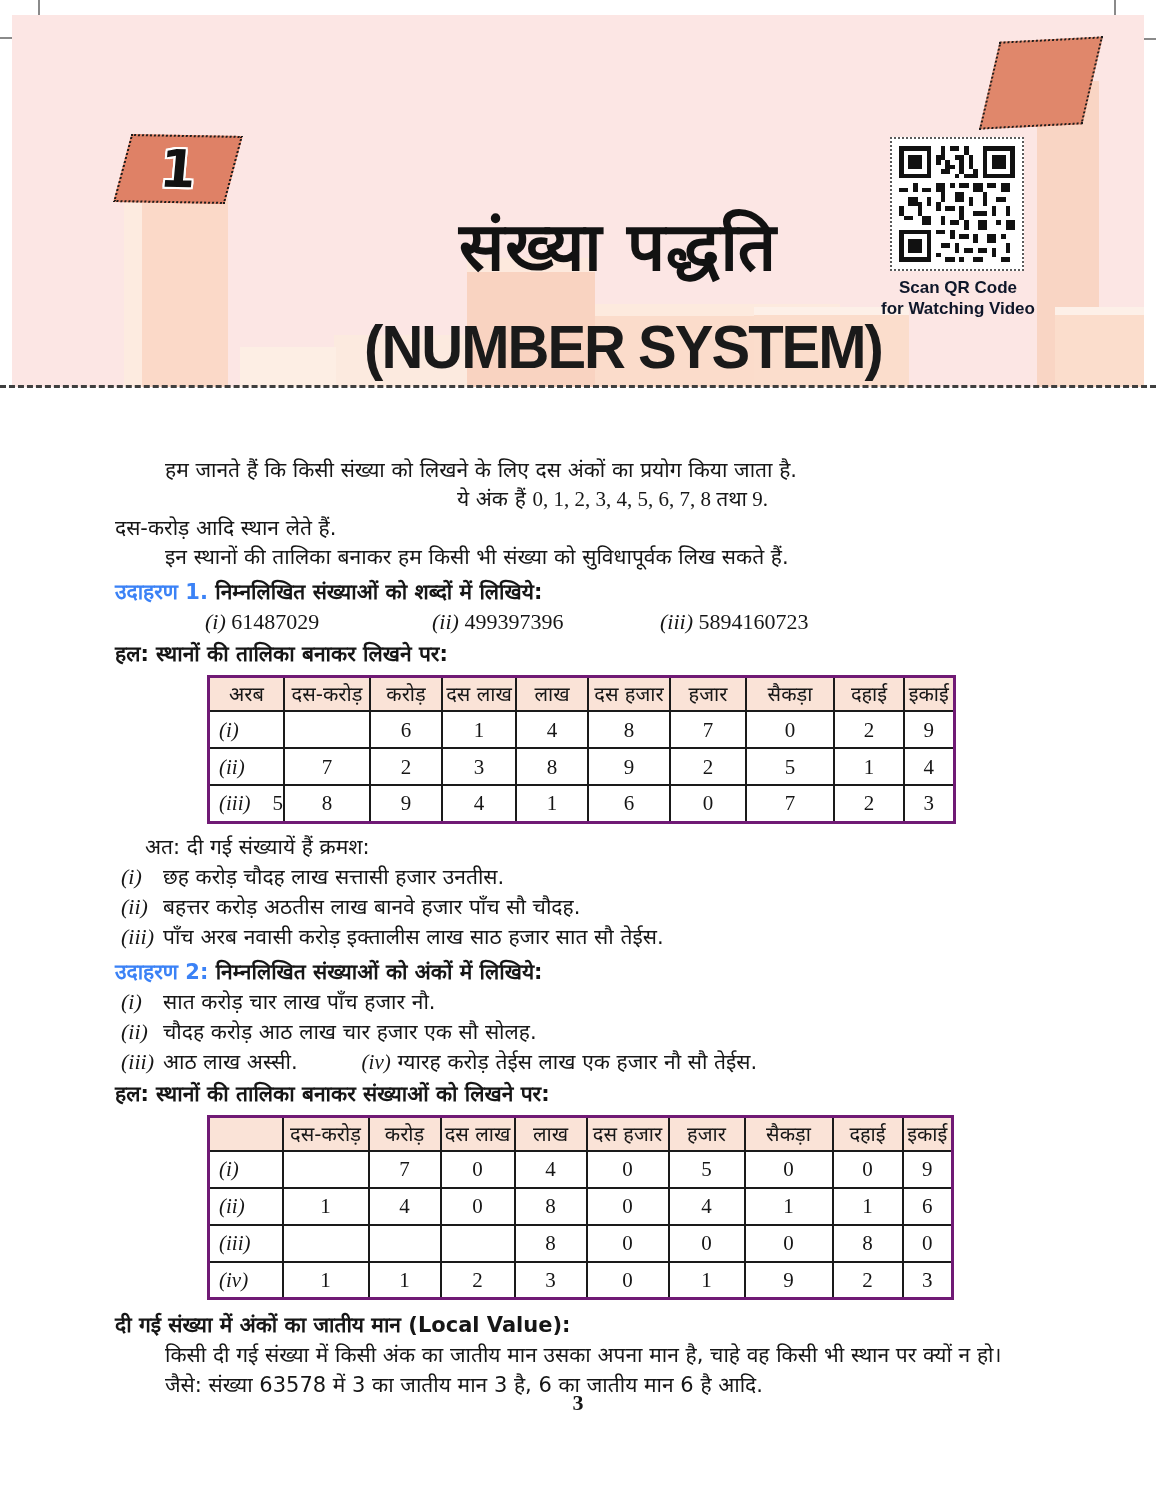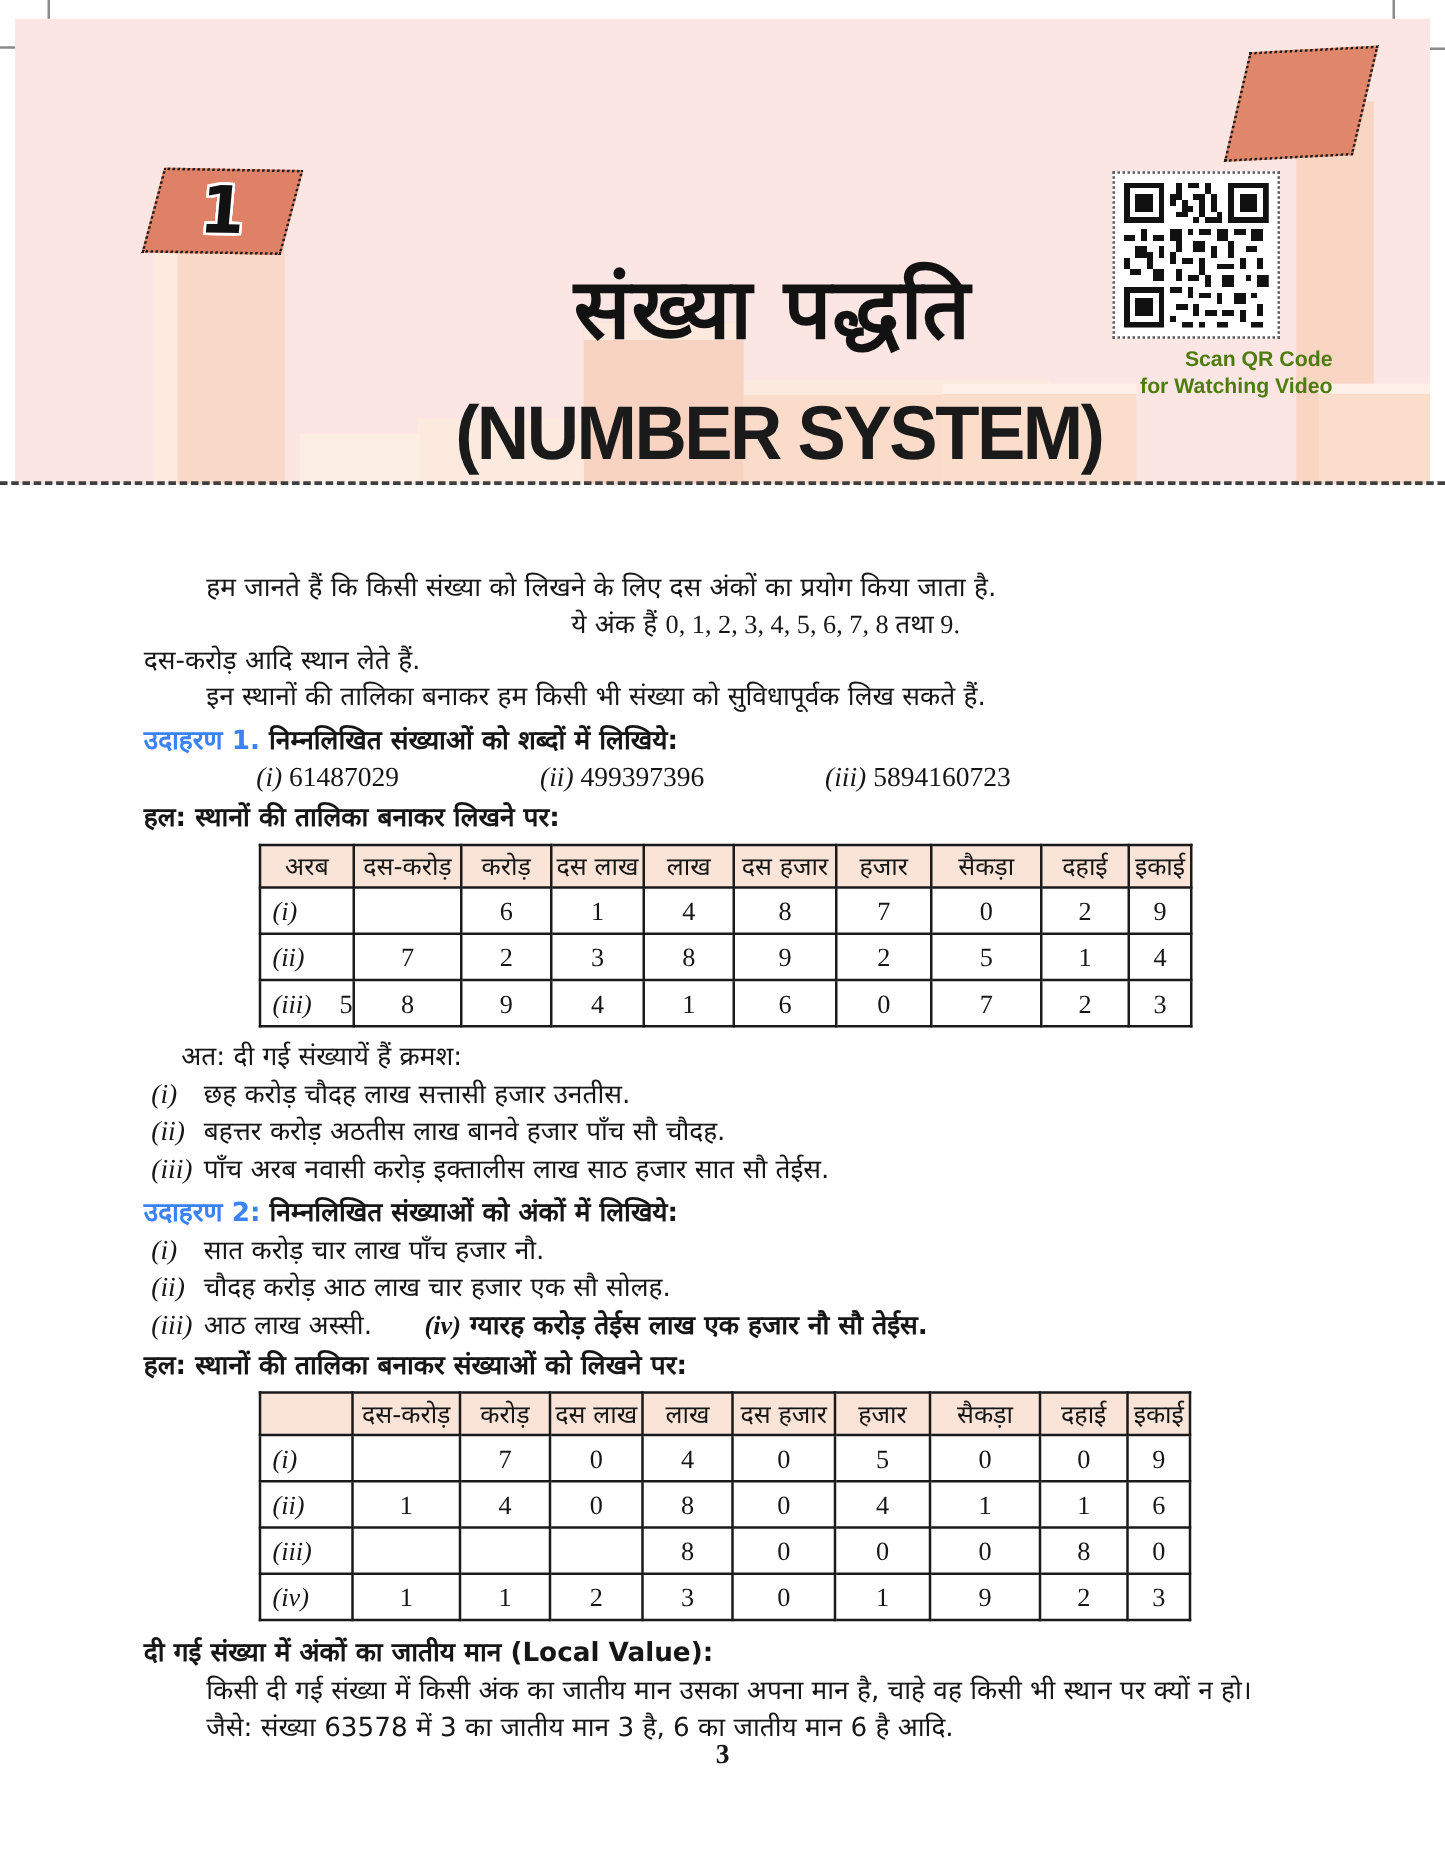--- a/index.html
+++ b/index.html
@@ -47,23 +47,23 @@
   .tr-parallelogram {
     position:absolute; left:978px; top:24px; width:102px; height:88px;
     background:#e0876b; border:2px dotted #1c1c1c; transform:skewX(-16deg) rotate(-3deg);
   }
   .qr-box {
     position:absolute; left:878px; top:122px; width:134px; height:134px;
     background:#ffffff; border:2px dotted #5a5a5a; padding:7px;
   }
   .qr-box svg { width:100%; height:100%; display:block; }
   .qr-caption {
-    position:absolute; left:838px; top:262px; width:216px; text-align:right;
+    position:absolute; left:838px; top:262px; width:216px; text-align:center;
     font-family:"Liberation Sans", sans-serif; font-weight:bold; font-size:17px;
-    line-height:21px; color:#4d7c0f;
+    line-height:21px; color:#0f172a;
   }
   .title-hi {
     position:absolute; left:0; width:100%; top:196px; text-align:center;
     font-size:67px; font-weight:800; color:#121212; transform:translateX(40px);
     letter-spacing:1px; line-height:1.1;
   }
   .title-en {
     position:absolute; left:0; width:100%; top:298px; text-align:center;
     font-family:"Liberation Sans", sans-serif; font-size:58px; font-weight:bold;
     color:#1a1a1a; letter-spacing:-2px; transform:translateX(45px) scaleY(1.05);
@@ -82,37 +82,37 @@
   .roman { font-family:"Liberation Serif", "DejaVu Serif", serif; font-style:italic; }
   .sernum { font-family:"Liberation Serif", "DejaVu Serif", serif; }
   .ex-heading { margin-top:7px; font-weight:bold; }
   .ex1-items { display:flex; margin-top:2px; }
   .ex1-items .itm { font-family:"Liberation Serif","DejaVu Serif",serif; font-size:22px; }
   .ex1-items .itm1 { margin-left:90px; width:227px; }
   .ex1-items .itm2 { width:228px; }
   .sol-line { font-weight:bold; margin-top:4px; }
 
   table.pv { border-collapse:collapse; margin:7px 0 0 92px; table-layout:fixed;
-             border:1px solid #701a75; }
+             border:3px solid #701a75; }
   table.pv th, table.pv td { border:2px solid #1a1a1a; text-align:center; }
   table.pv th { background:#fae3d7; font-weight:500; font-size:20px; height:34px;
                 padding:2px 1px; }
   table.pv td { height:37px; font-family:"Liberation Serif","DejaVu Serif",serif;
                 font-size:21px; }
   table.pv td.rowlab { text-align:left; padding-left:9px; }
   table.pv td.rowlab .extra { font-style:normal; margin-left:22px; }
   .c0{width:74px}.c1{width:86px}.c2{width:72px}.c3{width:74px}.c4{width:72px}
   .c5{width:82px}.c6{width:76px}.c7{width:88px}.c8{width:70px}.c9{width:50px}
 
   .ans-intro { margin-top:9px; padding-left:30px; }
   .hang { display:flex; margin-top:2px; }
   .hang .rn { flex:0 0 48px; padding-left:6px; font-family:"Liberation Serif","DejaVu Serif",serif;
               font-style:italic; font-size:22px; text-align:left; }
   .hang .tx { flex:1; }
-  .inline-iv { margin-left:42px;font-weight:bold; }
+  .inline-iv { margin-left:64px; }
   .lv-heading { margin-top:11px; font-weight:bold; }
   .lv-para { padding-left:50px; margin-top:2px; }
   .page-num { position:absolute; left:0; top:1390px; width:1156px; text-align:center;
               font-family:"Liberation Serif","DejaVu Serif",serif; font-weight:bold;
               font-size:22px; }
 </style>
 </head>
 <body>
 
 <div class="page">

